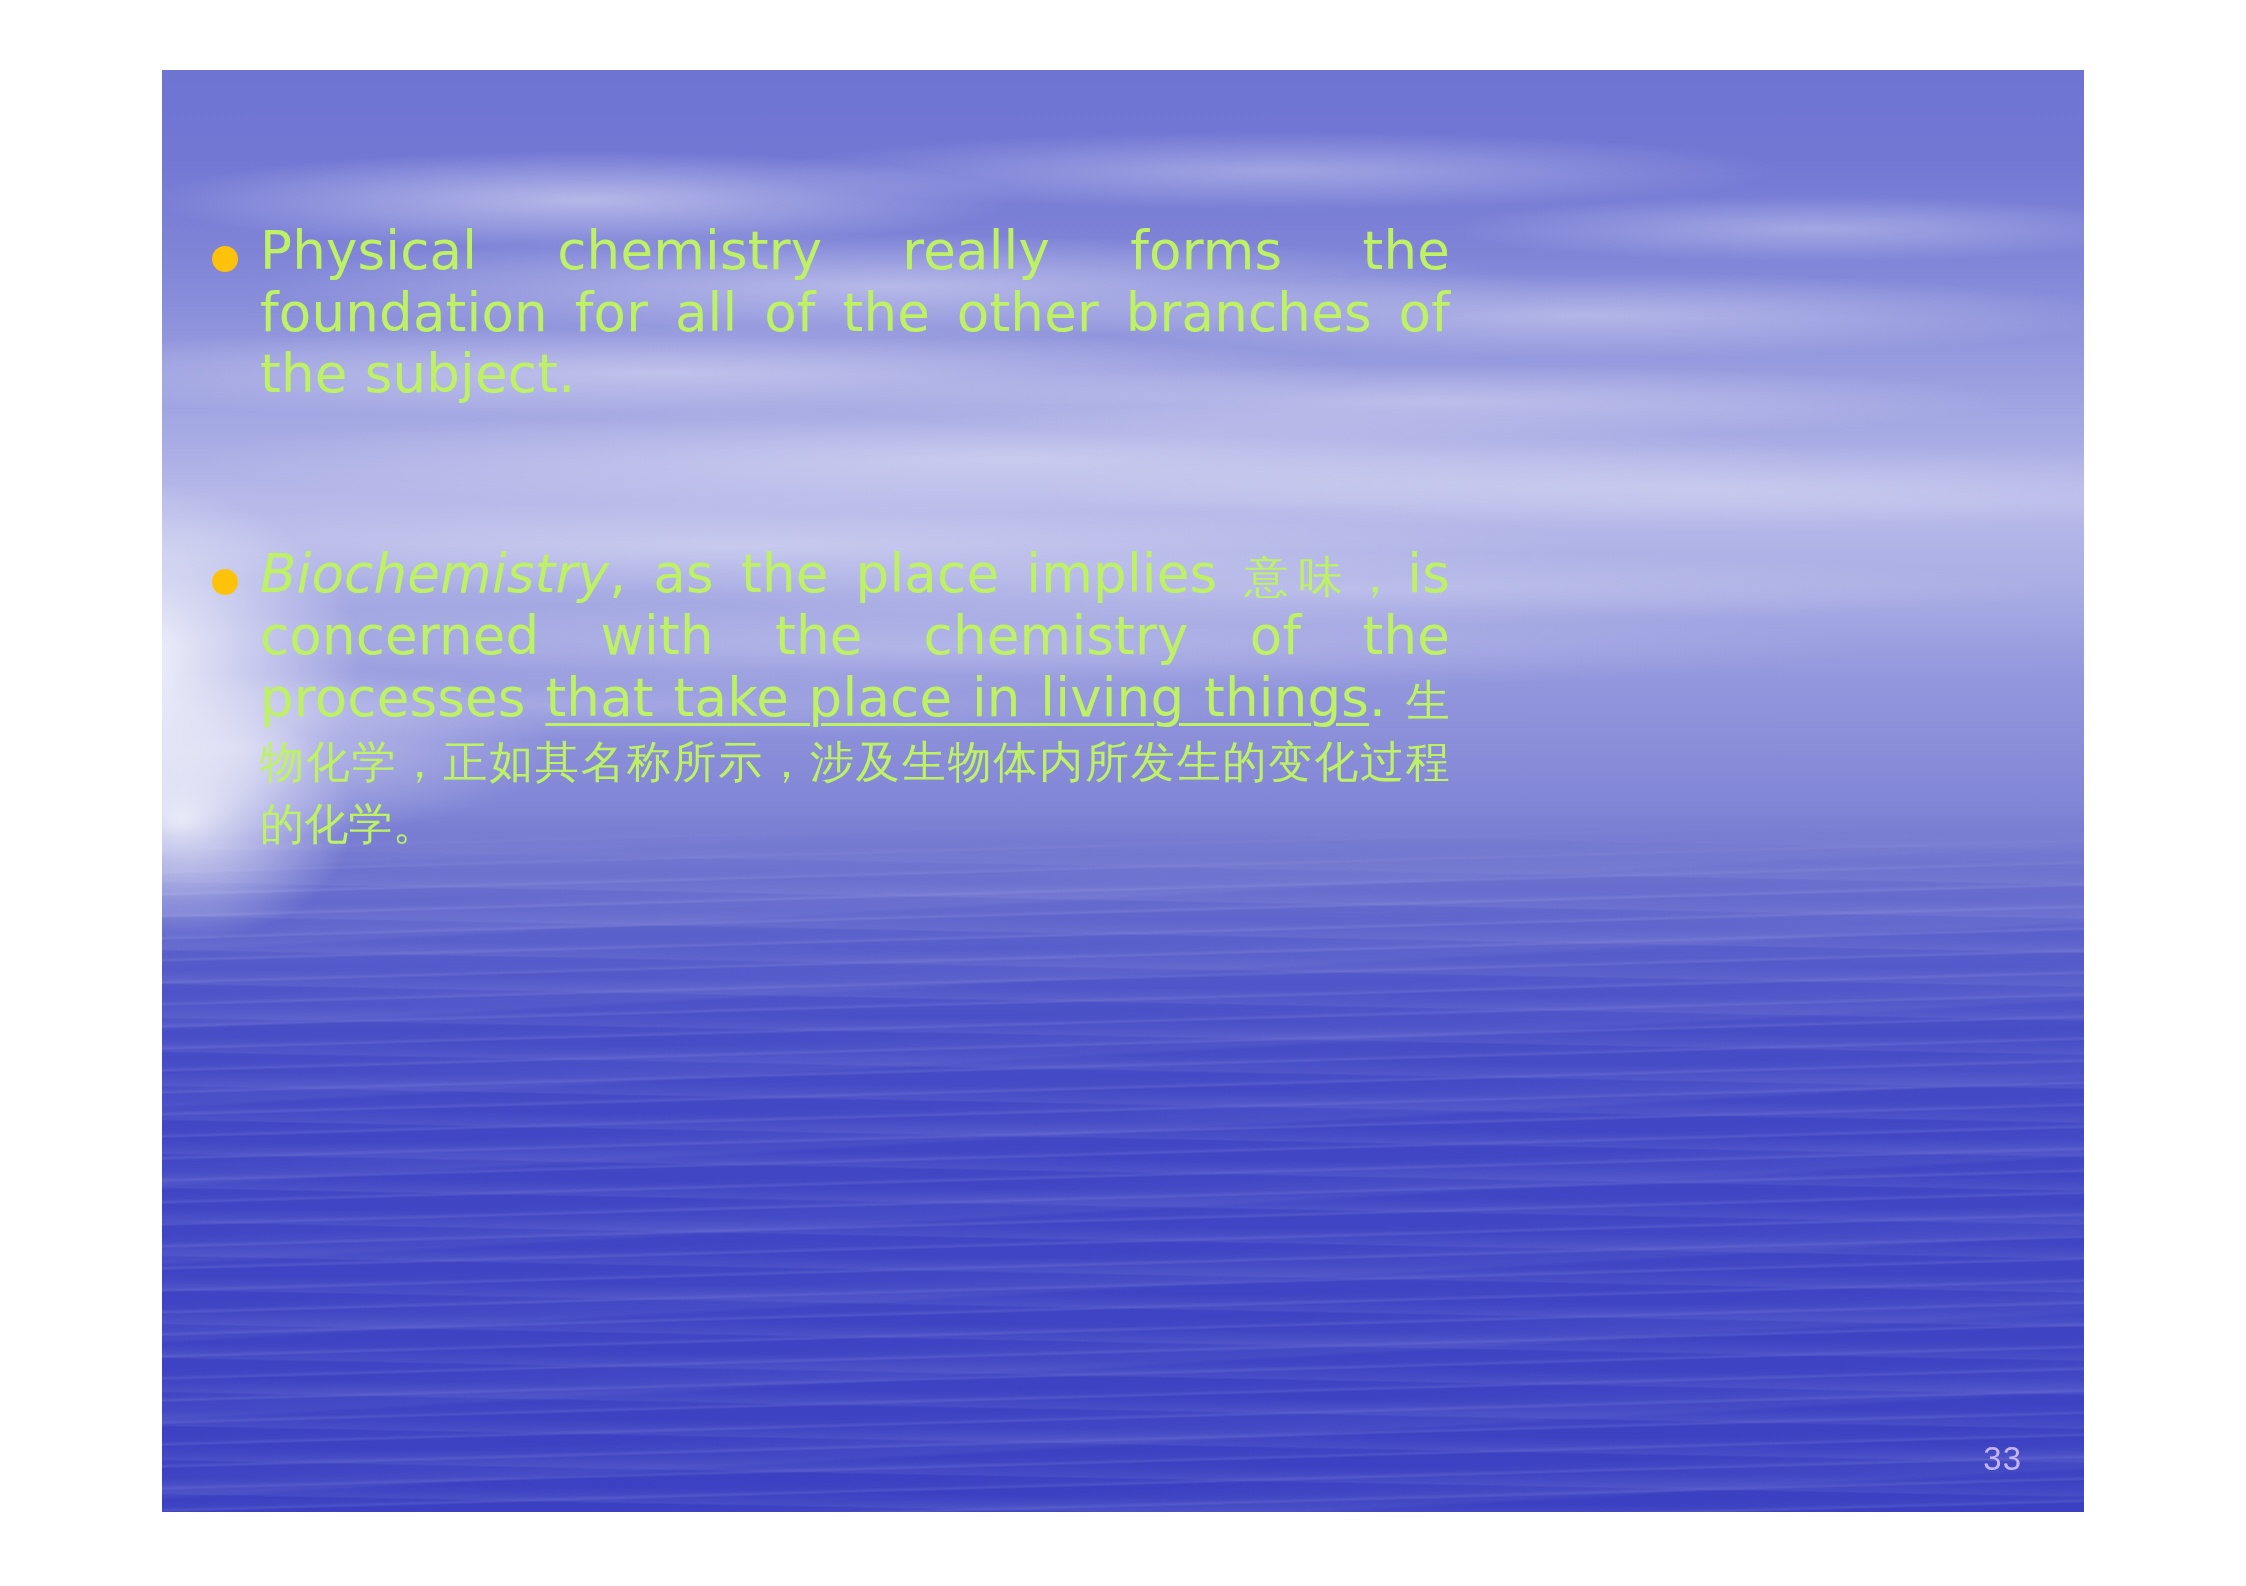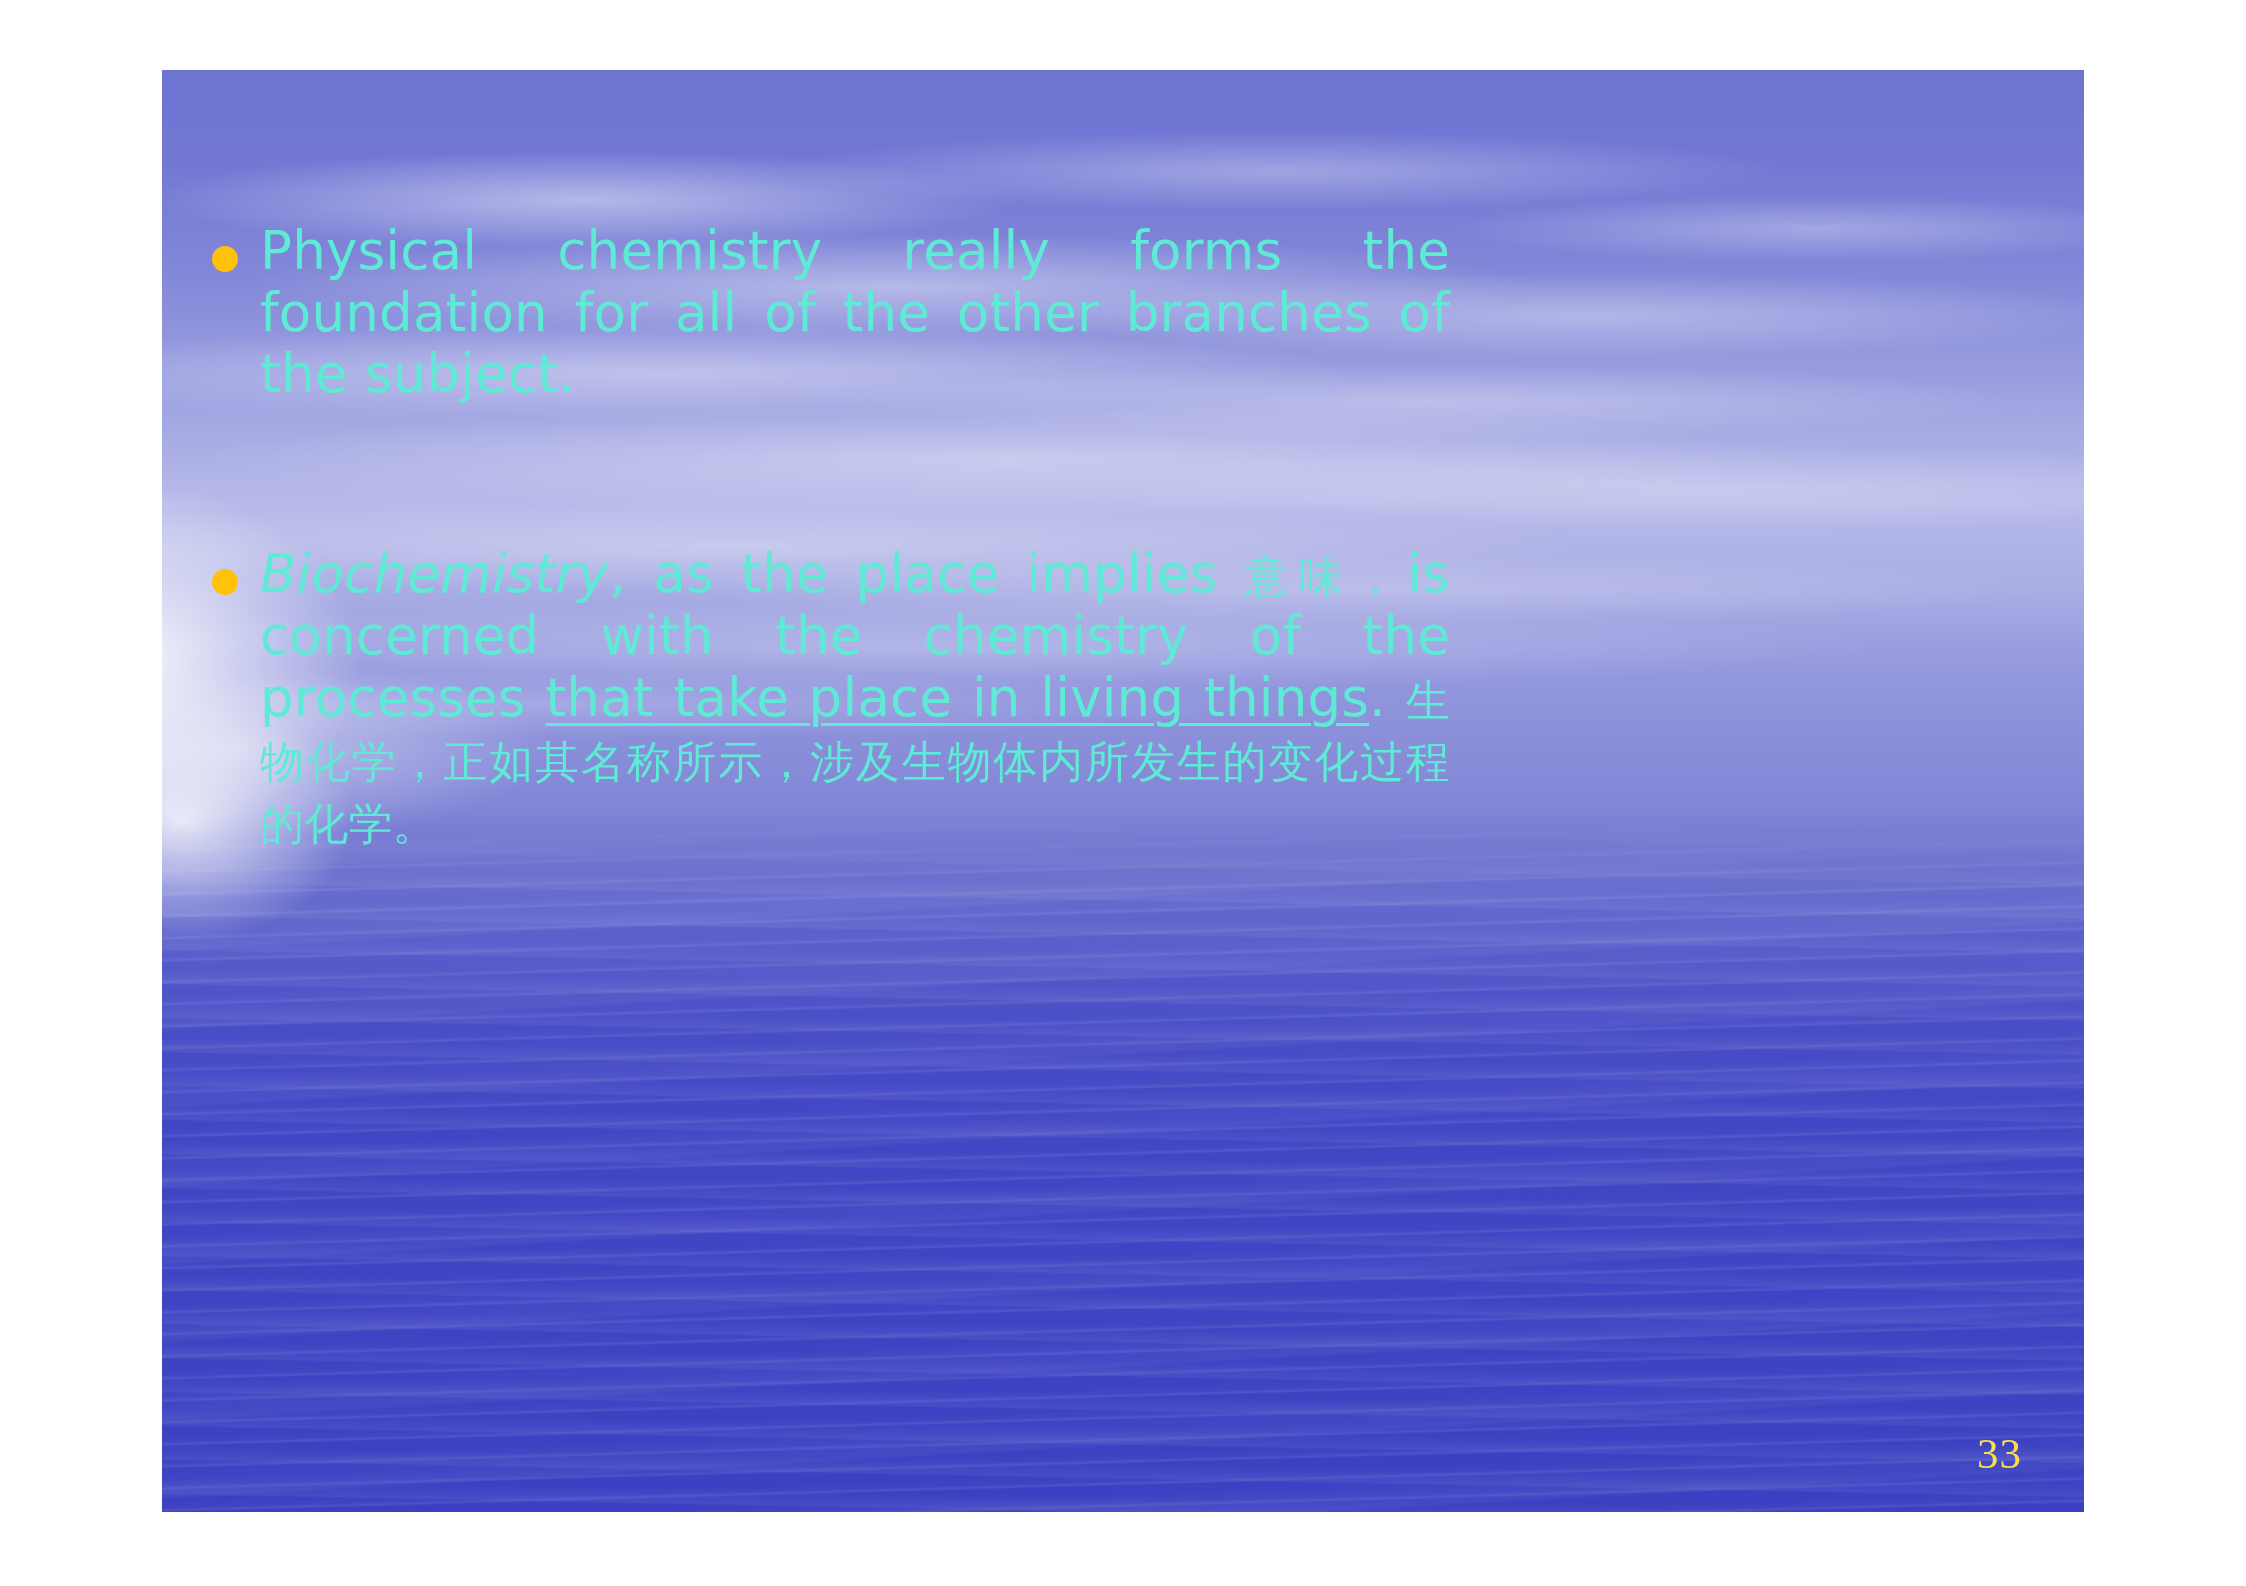--- a/index.html
+++ b/index.html
@@ -122,41 +122,41 @@
     position: absolute;
     left: 12px;
     top: 26px;
     width: 26px;
     height: 26px;
     border-radius: 50%;
     background: #ffc20a;
   }
 
   .para {
-    color: #5eead4;
+    color: #bef264;
     font-family: "DejaVu Sans", sans-serif;
     font-size: 53px;
     line-height: 1.165;
     text-align: justify;
     text-justify: inter-word;
     letter-spacing: .2px;
   }
 
   .para .ital { font-style: italic; margin-top: 32px; }
   .para .uline { text-decoration: underline; text-decoration-thickness: 3px; text-underline-offset: 7px; margin-top: 48px; }
   .para .cjk  { font-family: "DejaVu Serif", serif; font-size: 44px; }
 
   
   #page-number {
     position: absolute;
     right: 62px;
     bottom: 34px;
-    color: #fde047;
-    font-family: Liberation Serif, serif;
-    font-size: 43px;
+    color: #c4b5fd;
+    font-family: Liberation Sans, sans-serif;
+    font-size: 33px;
     letter-spacing: 1px;
   }
 </style>
 </head>
 <body>
 
 <div id="slide-frame">
 
   <div class="bg-layer bg-sky"></div>
   <div class="bg-layer bg-clouds"></div>

